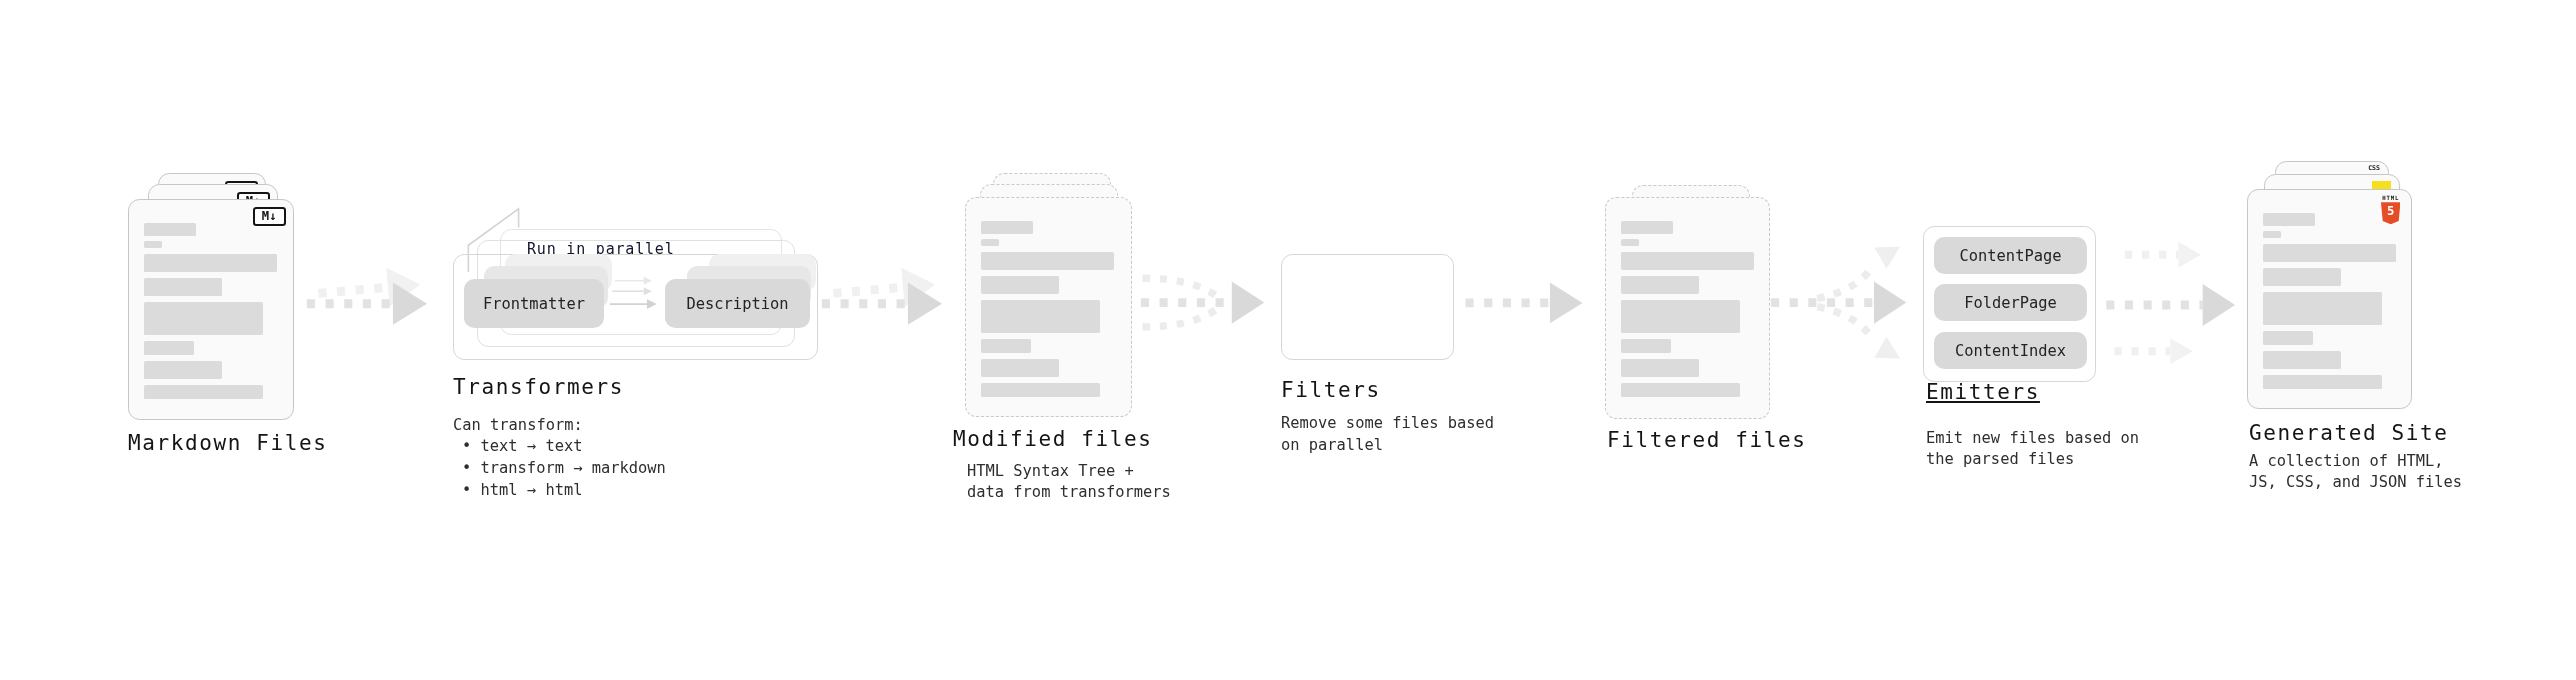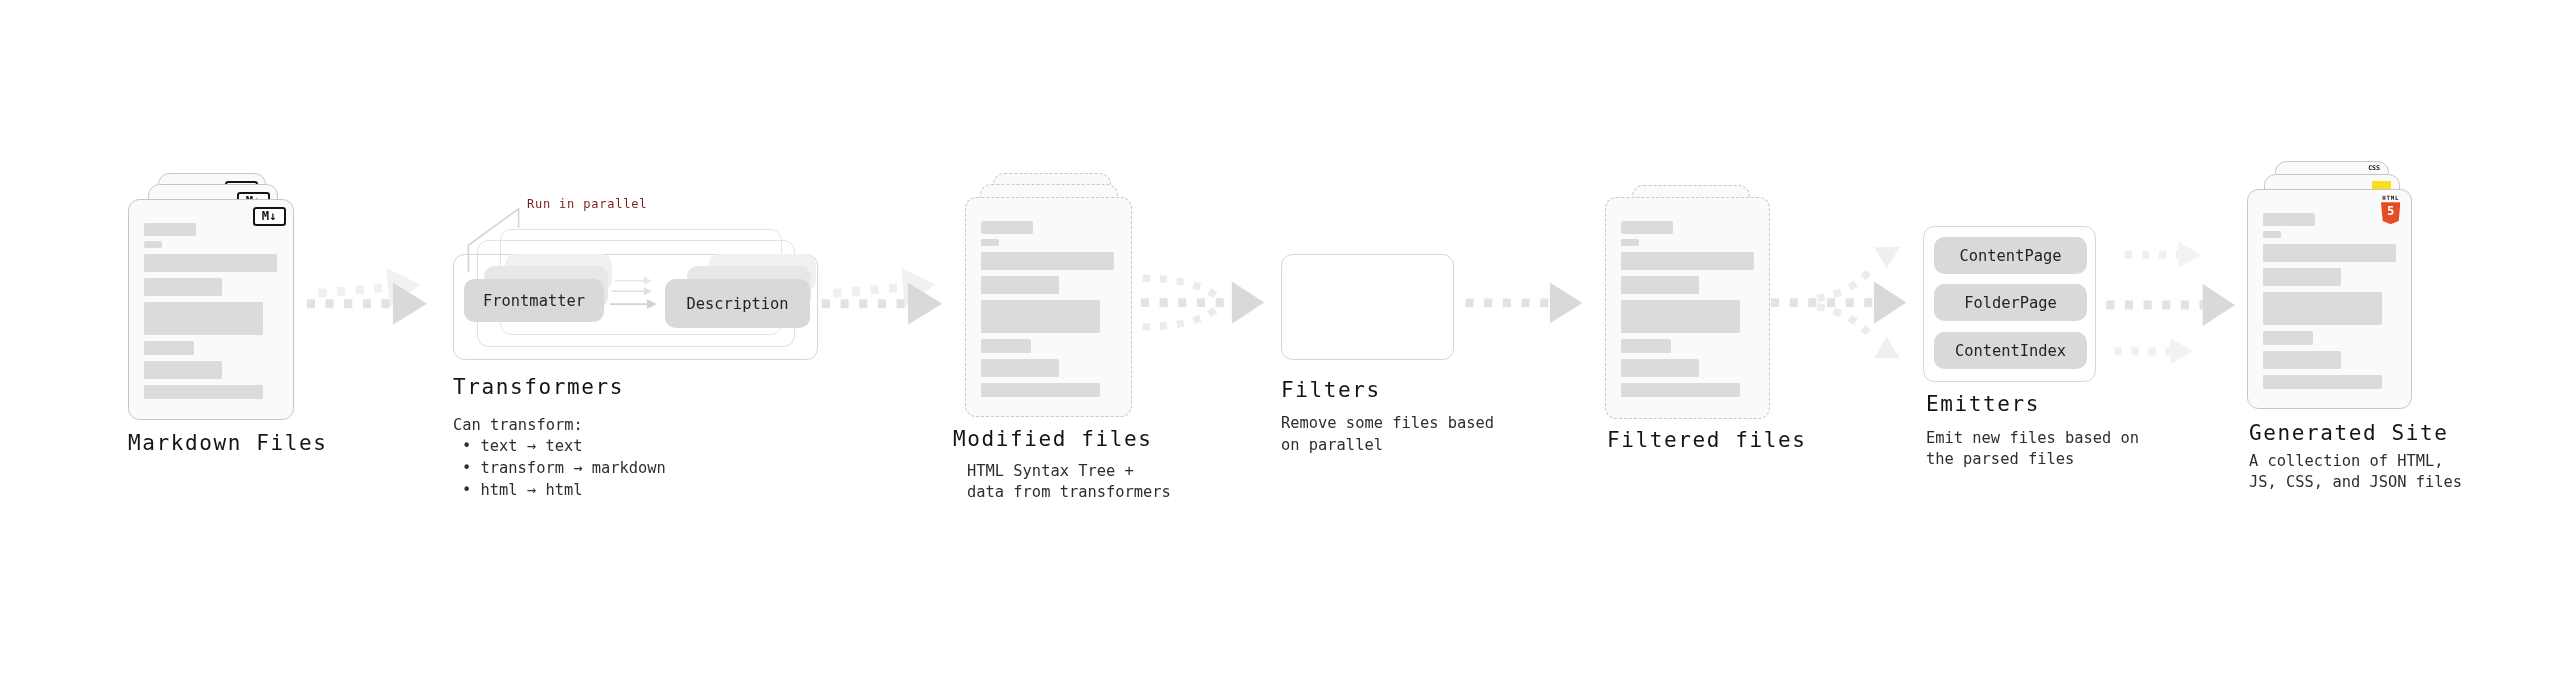--- a/index.html
+++ b/index.html
@@ -33,21 +33,21 @@
   
   .obox{position:absolute;border:1.6px solid #dcdcdc;border-radius:11.4px;background:transparent;box-sizing:border-box;}
   .pill{position:absolute;background:#d9d9d9;border-radius:10.6px;color:#232323;font-size:15.4px;
     display:flex;align-items:center;justify-content:center;white-space:nowrap;}
   .pill.g1{background:#e7e7e7;}
   .pill.g2{background:#f0f0f0;}
 
   
   .h{position:absolute;font-size:21px;color:#141414;letter-spacing:1.6px;white-space:nowrap;}
   .sub{position:absolute;font-size:15.4px;color:#2e2e2e;white-space:nowrap;}
-  .note{position:absolute;font-size:12px;color:#7f1d1d;letter-spacing:0.8px;white-space:nowrap;}
+  .note{position:absolute;font-size:15px;color:#0f172a;letter-spacing:0.8px;white-space:nowrap;margin-top:43px;}
   .arrow{position:absolute;}
 </style>
 </head>
 <body>
 
 <div class="canvas">
 
   <div class="card" style="left:158px;top:173px;width:108px;height:221px;">
     <div class="badge-md">M↓</div>
   </div>
@@ -82,21 +82,21 @@
 
   <svg class="arrow" style="left:455px;top:195px;" width="98" height="81" viewBox="0 0 120 100">
     <path d="M16,95 L16,62 L78,17 L78,40" fill="none" stroke="#d4d4d4" stroke-width="2"></path>
   </svg>
   <div class="note" style="left:527px;top:197px;">Run in parallel</div>
 
   <div class="pill g2" style="left:505px;top:254px;width:107px;height:37px;"></div>
   <div class="pill g1" style="left:484px;top:266px;width:124px;height:42px;"></div>
   <div class="pill g2" style="left:709px;top:254px;width:107px;height:37px;"></div>
   <div class="pill g1" style="left:687px;top:266px;width:124px;height:42px;"></div>
-  <div class="pill" style="left:464px;top:279px;width:140px;height:43px;">Frontmatter</div>
+  <div class="pill" style="left:464px;top:279px;width:140px;height:49px;">Frontmatter</div>
   <div class="pill" style="left:665px;top:279px;width:145px;height:49px;">Description</div>
 
   <svg class="arrow" style="left:608px;top:271px;" width="57" height="42" viewBox="0 0 70 52">
     <line x1="8" y1="12" x2="44" y2="12" stroke="#e8e8e8" stroke-width="2"></line>
     <polygon points="44,7 44,17 54,12" fill="#e8e8e8"></polygon>
     <line x1="5" y1="25" x2="44" y2="25" stroke="#e0e0e0" stroke-width="2"></line>
     <polygon points="44,20 44,30 54,25" fill="#e0e0e0"></polygon>
     <line x1="2" y1="41" x2="48" y2="41" stroke="#d2d2d2" stroke-width="2"></line>
     <polygon points="48,35 48,47 60,41" fill="#d2d2d2"></polygon>
   </svg>
@@ -172,21 +172,21 @@
         <polygon points="0,-15 0,15 28,0" fill="#efefef"></polygon>
       </g>
     <line x1="5" y1="77" x2="132" y2="77" stroke="#e2e2e2" stroke-width="11" stroke-dasharray="10 13"></line>
     <polygon points="132,51 132,103 172,77" fill="#d9d9d9"></polygon>
   </svg>
 
   <div class="obox" style="left:1923px;top:226px;width:173px;height:156px;border-color:#d6d6d6;"></div>
   <div class="pill" style="left:1934px;top:237px;width:153px;height:37px;">ContentPage</div>
   <div class="pill" style="left:1934px;top:284px;width:153px;height:37px;">FolderPage</div>
   <div class="pill" style="left:1934px;top:332px;width:153px;height:37px;">ContentIndex</div>
-  <div class="h" style="left:1926px;top:392px;">Emitters</div>
+  <div class="h" style="left:1926px;top:380px;text-decoration:underline;">Emitters</div>
   <div class="sub" style="left:1926px;top:429px;">Emit new files based on</div>
   <div class="sub" style="left:1926px;top:450px;">the parsed files</div>
 
   <svg class="arrow" style="left:2099px;top:240px;" width="158" height="130" viewBox="0 0 195 160">
     <line x1="32" y1="18" x2="98" y2="18" stroke="#f0f0f0" stroke-width="10" stroke-dasharray="9 12"></line>
     <polygon points="98,2 98,34 126,18" fill="#f2f2f2"></polygon>
     <line x1="9" y1="80" x2="128" y2="80" stroke="#e2e2e2" stroke-width="11" stroke-dasharray="10 13"></line>
     <polygon points="128,54 128,106 168,80" fill="#d9d9d9"></polygon>
     <line x1="19" y1="137" x2="88" y2="137" stroke="#f0f0f0" stroke-width="10" stroke-dasharray="9 12"></line>
     <polygon points="88,121 88,153 116,137" fill="#f2f2f2"></polygon>

